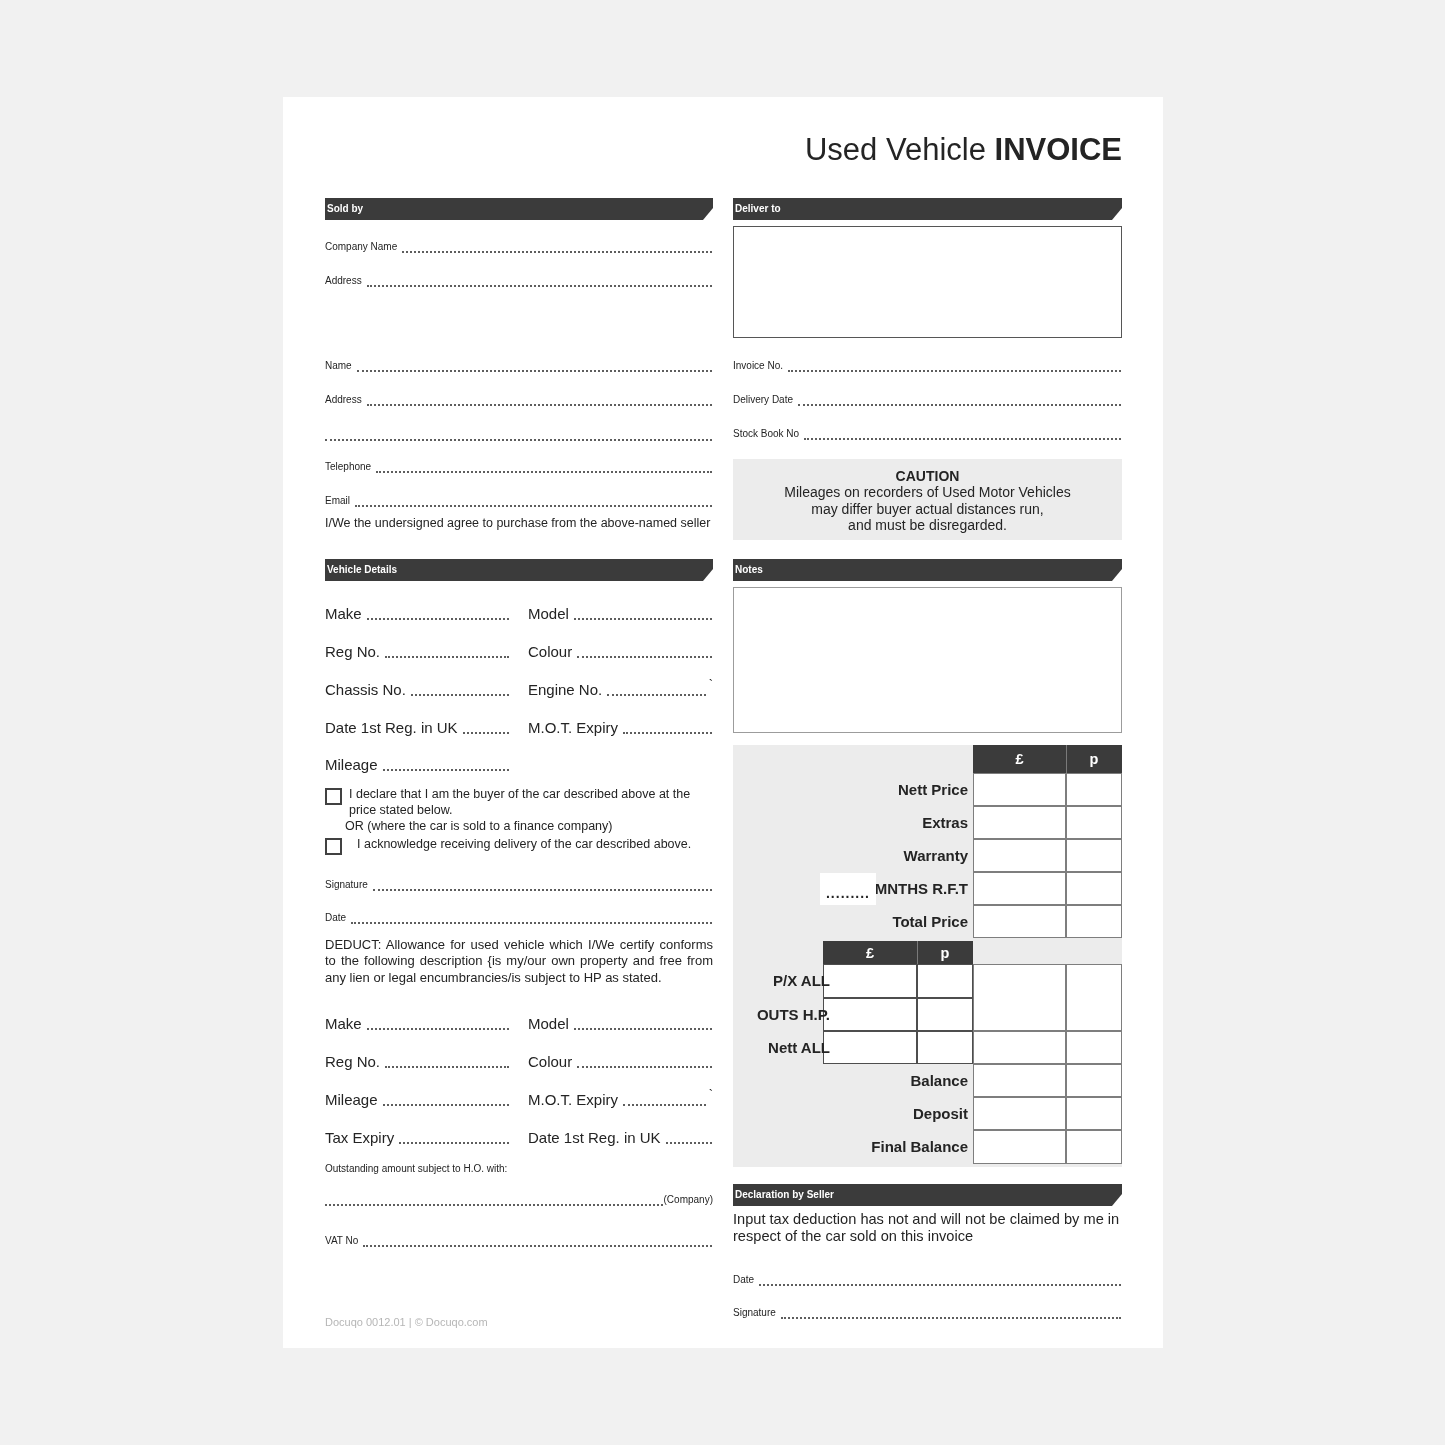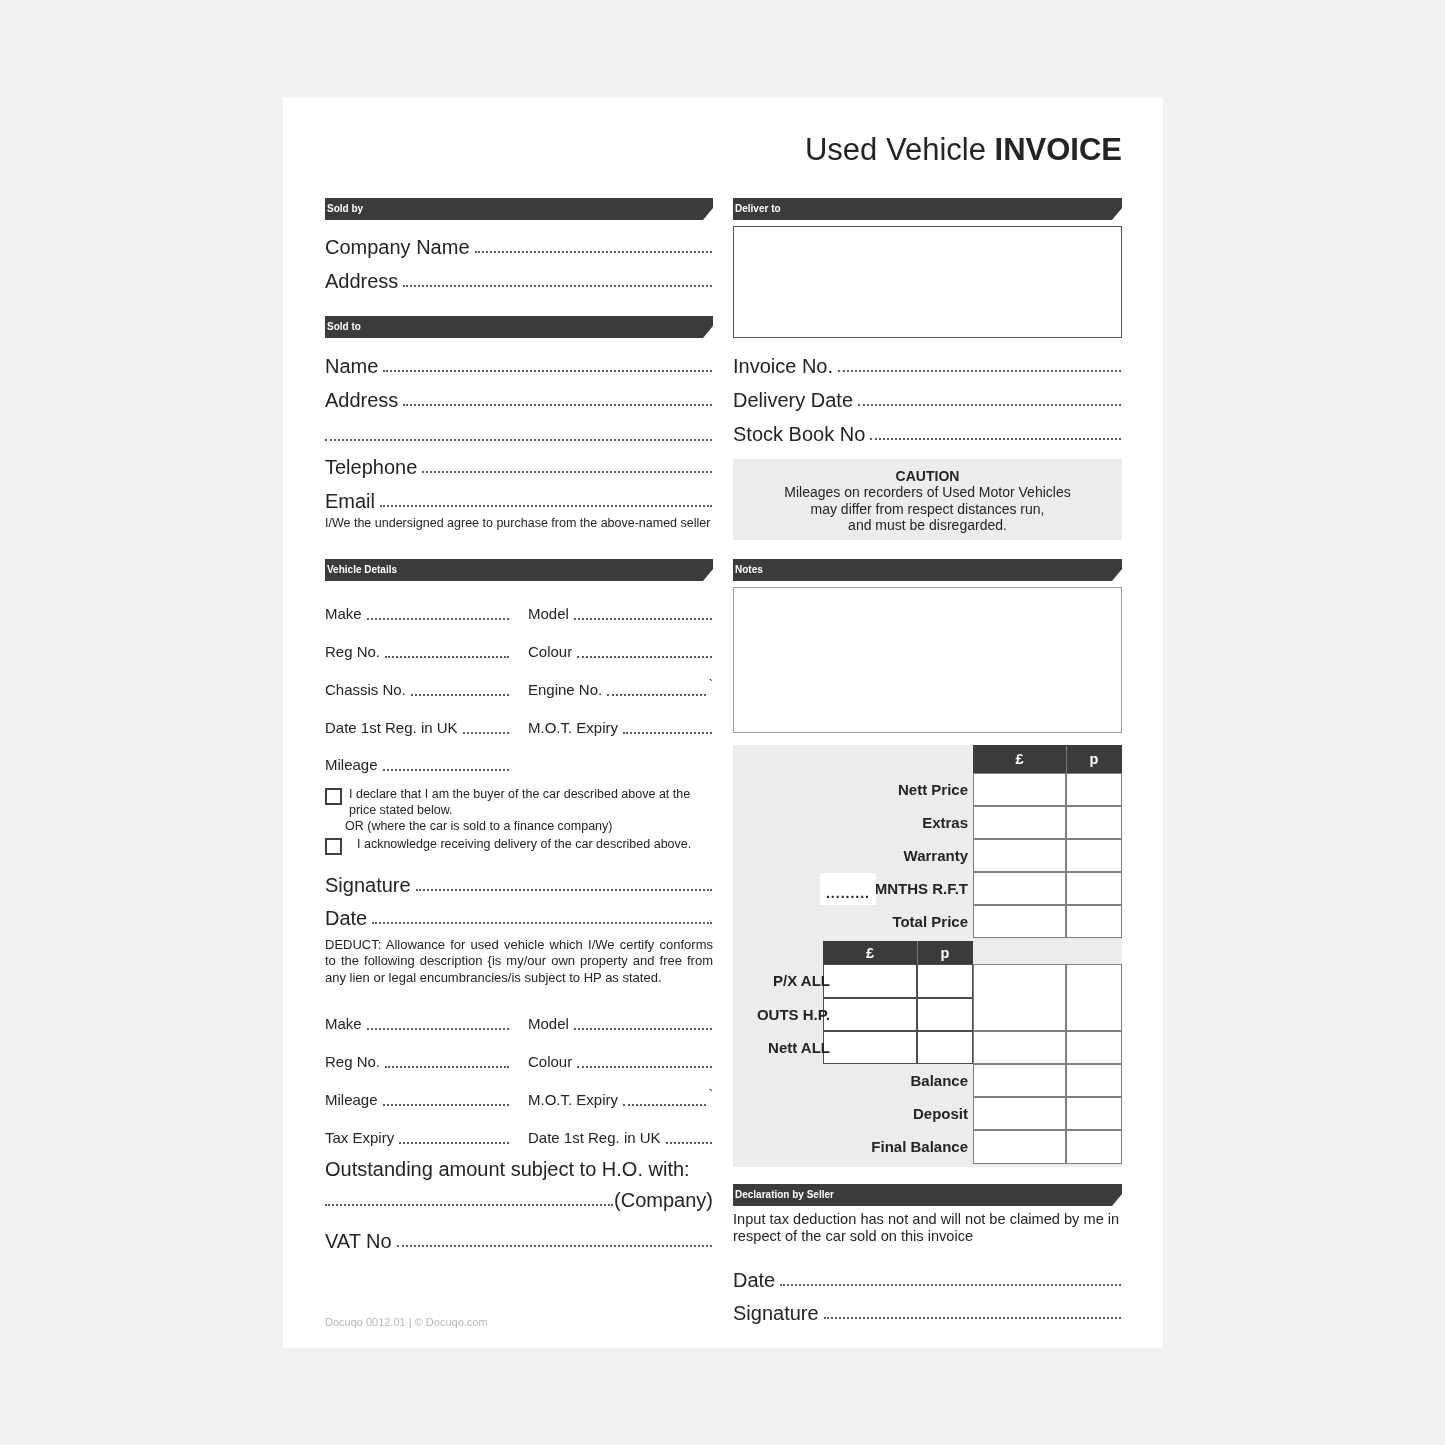--- a/index.html
+++ b/index.html
@@ -9,21 +9,21 @@
 
   .title{position:absolute;top:36px;right:41px;font-size:31px;line-height:34px;white-space:nowrap;}
   .title .t1{font-weight:400;}
   .title .t2{font-weight:700;}
 
   .bar{position:absolute;height:22px;background:#3b3b3b;color:#fff;font-size:10px;font-weight:700;
        line-height:22px;padding-left:2px;box-sizing:border-box;
        clip-path:polygon(0 0,100% 0,100% 45%,calc(100% - 10px) 100%,0 100%);}
   .w-l{width:388px;} .w-r{width:389px;}
 
-  .field{position:absolute;display:flex;align-items:flex-end;font-size:20px;height:20px;}
+  .field{position:absolute;display:flex;align-items:flex-end;font-size:10px;height:20px;}
   .frow{display:flex;align-items:flex-end;font-size:15px;height:20px;}
   .lbl{white-space:nowrap;line-height:18px;}
   .dots{flex:1;border-bottom:2px dotted #5d5d5d;margin:0 1px 3px 5px;height:1px;}
   .suffix{font-size:13px;line-height:12px;margin-left:2px;align-self:flex-start;}
 
   .vrow{position:absolute;left:42px;width:388px;display:grid;grid-template-columns:185px 1fr;column-gap:18px;}
 
   .smallnote{position:absolute;left:42px;font-size:12.5px;line-height:15px;}
   .cbrow{position:absolute;left:42px;display:flex;gap:7px;font-size:12.5px;line-height:15.5px;width:388px;}
   .cbx{width:13px;height:13px;border:2px solid #414141;background:#fff;flex:none;margin-top:1px;}
@@ -61,21 +61,20 @@
 
 <div class="canvas">
  <div class="page">
 
   <div class="title">
     <span class="t1">Used Vehicle </span><span class="t2">INVOICE</span>
   </div>
 
   <div class="bar w-l" style="left:42px;top:101px;">Sold by</div>
   <div class="bar w-r" style="left:450px;top:101px;">Deliver to</div>
-  <div class="bar w-l" style="left:42px;top:219px;">Sold to</div>
   <div class="bar w-l" style="left:42px;top:462px;">Vehicle Details</div>
   <div class="bar w-r" style="left:450px;top:462px;">Notes</div>
   <div class="bar w-r" style="left:450px;top:1087px;">Declaration by Seller</div>
 
   <div class="field" style="left:42px;top:139px;width:388px;">
     <span class="lbl">Company Name</span>
     <span class="dots"></span>
   </div>
   <div class="field" style="left:42px;top:173px;width:388px;">
     <span class="lbl">Address</span>
@@ -114,21 +113,21 @@
     <span class="dots"></span>
   </div>
   <div class="field" style="left:450px;top:326px;width:389px;">
     <span class="lbl">Stock Book No</span>
     <span class="dots"></span>
   </div>
 
   <div class="caution" style="left:450px;top:362px;width:389px;height:81px;">
     <div class="ct">CAUTION</div>
     <div>Mileages on recorders of Used Motor Vehicles</div>
-    <div>may differ from respect distances run,</div>
+    <div>may differ buyer actual distances run,</div>
     <div>and must be disregarded.</div>
   </div>
 
   <div class="box notes-box" style="left:450px;top:490px;width:389px;height:146px;"></div>
 
   <div class="vrow" style="top:506px;">
     <div class="frow">
       <span class="lbl">Make</span>
       <span class="dots"></span>
     </div>

